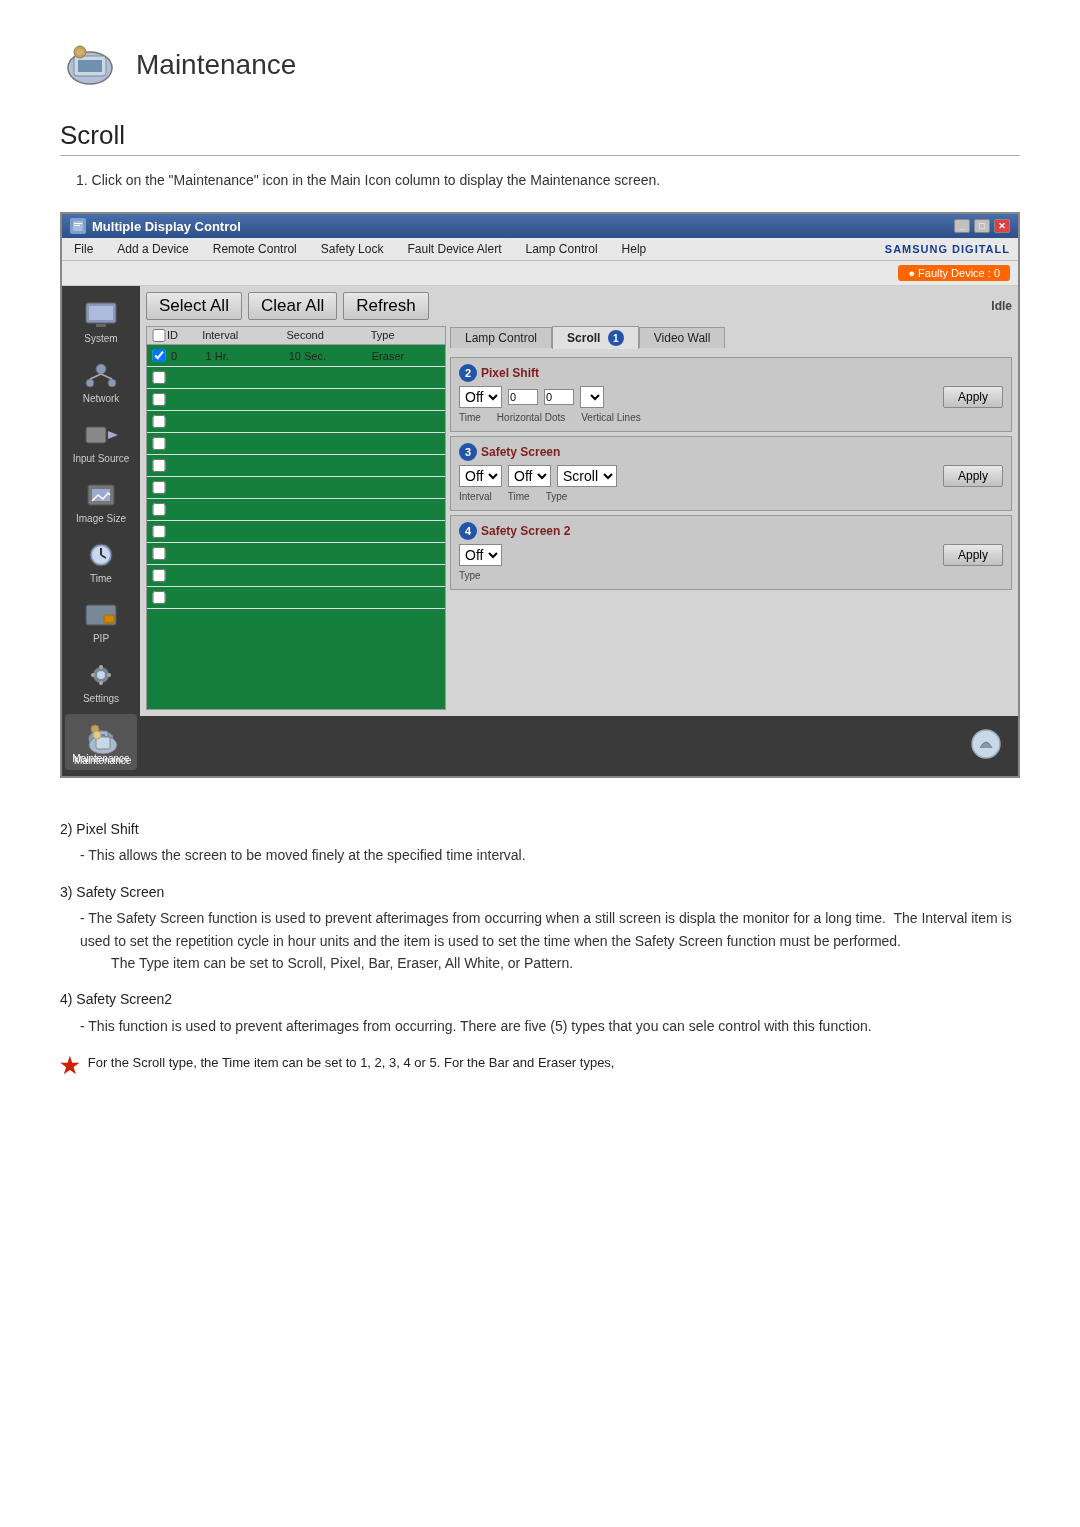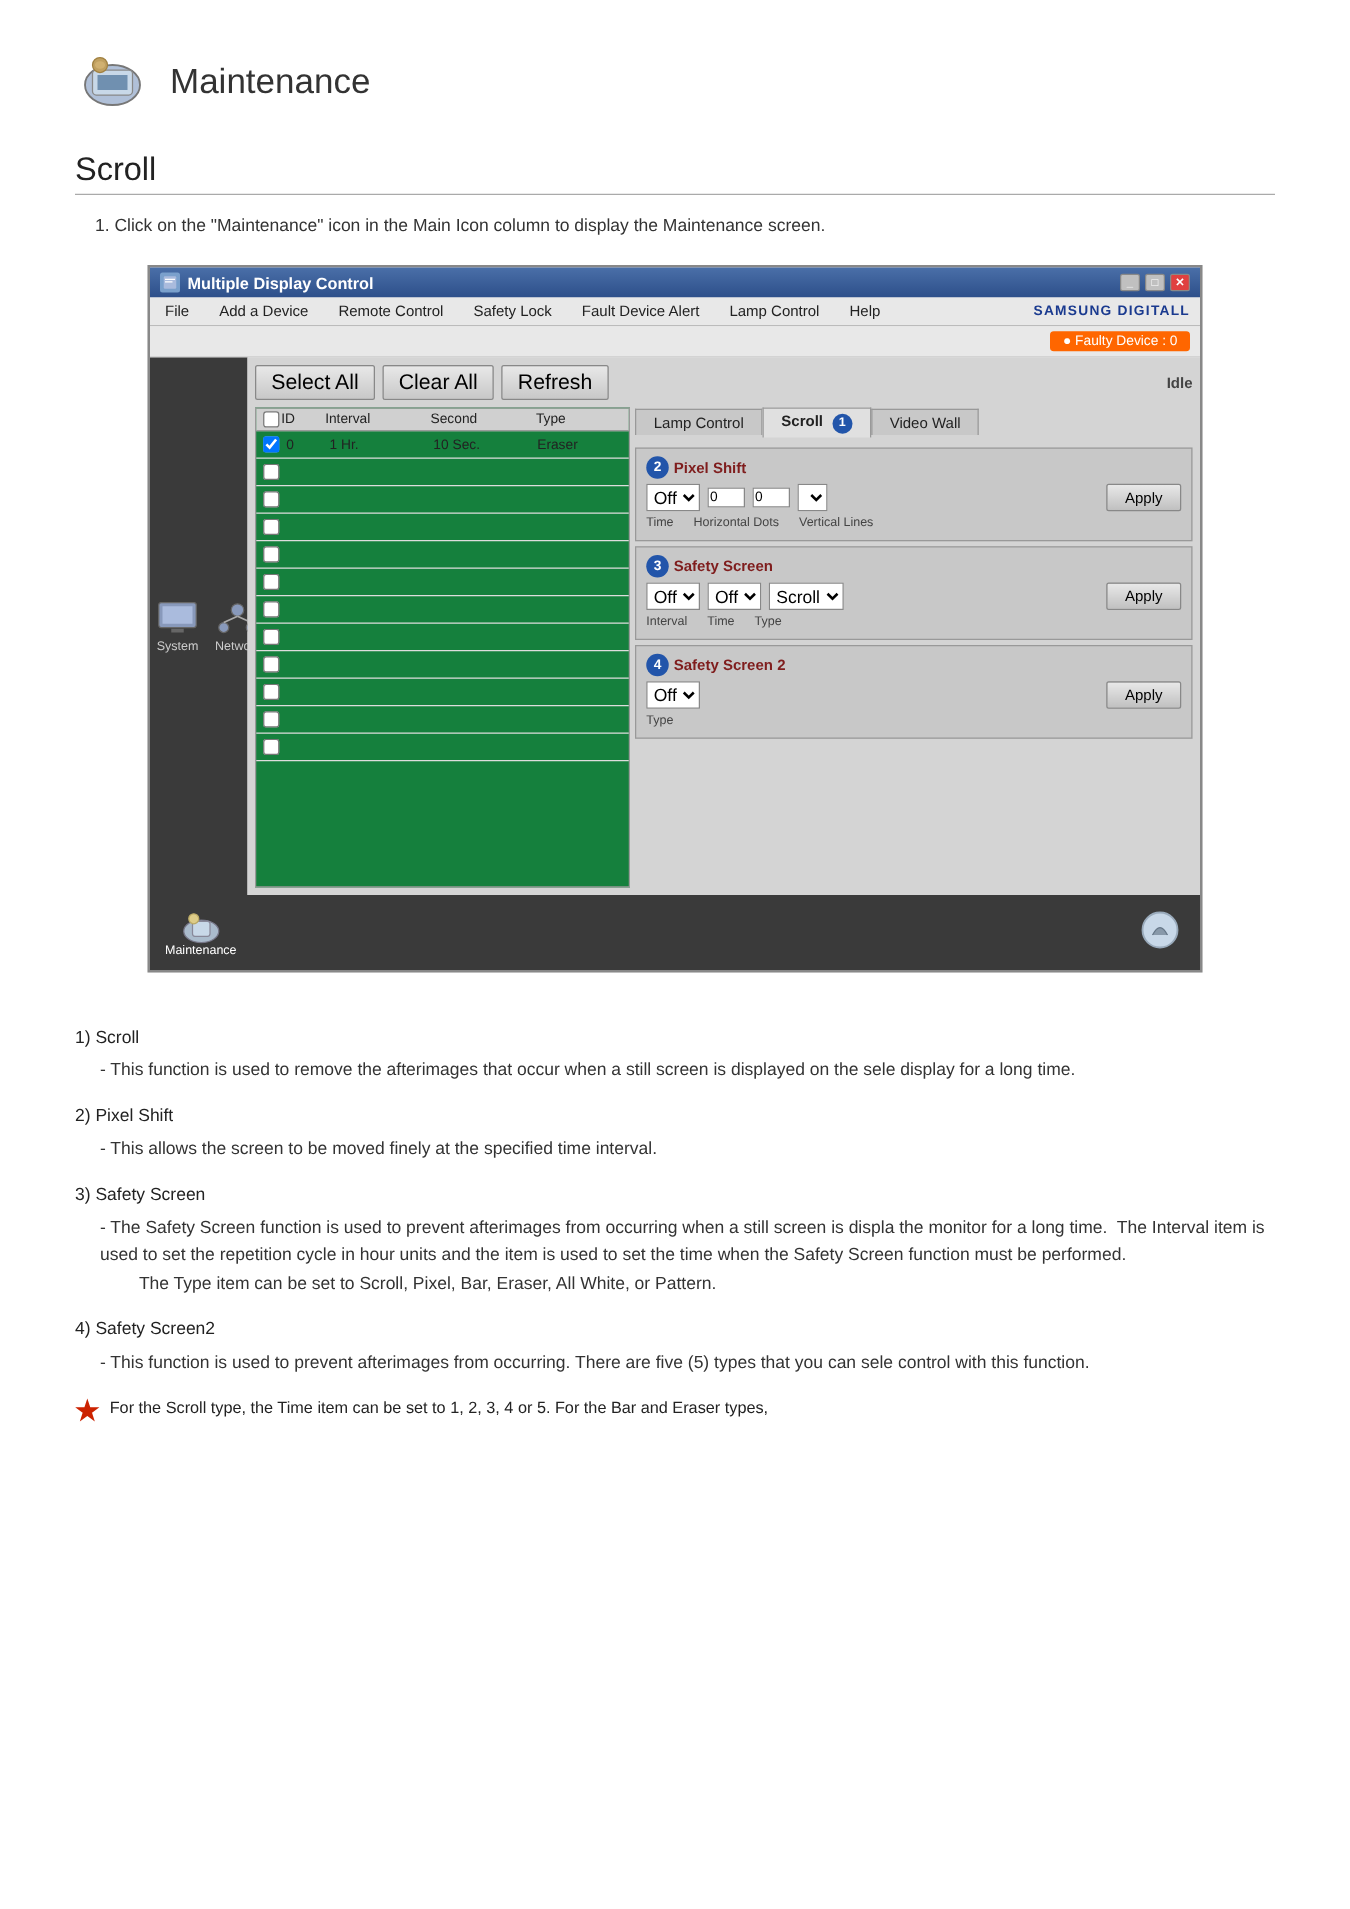--- a/index.html
+++ b/index.html
@@ -44,21 +44,21 @@
       color: #333;
       margin-bottom: 24px;
       margin-left: 16px;
     }
 
     
     .app-window {
       border: 2px solid #888;
       background: #f0f0f0;
       margin-bottom: 40px;
-      width: 844px;
+      width: 960px;
       margin-left: auto;
       margin-right: auto;
     }
 
     .app-titlebar {
       background: linear-gradient(to bottom, #4a6fa8, #2d4f8a);
       color: white;
       padding: 4px 8px;
       display: flex;
       align-items: center;
@@ -138,21 +138,21 @@
     .app-content {
       display: flex;
       height: 430px;
     }
 
     
     .app-sidebar {
       width: 78px;
       background: #3a3a3a;
       display: flex;
-      flex-direction: row;
+      flex-direction: column;
       align-items: center;
       padding: 8px 0;
       gap: 4px;
     }
     .sidebar-item {
       display: flex;
       flex-direction: column;
       align-items: center;
       width: 72px;
       padding: 6px 4px;
@@ -700,24 +700,20 @@
       <svg width="40" height="36" viewBox="0 0 40 36">
         <circle cx="20" cy="18" r="14" fill="#c8d8e8" stroke="#99aabb" stroke-width="1.5"></circle>
         <path d="M14,22 Q20,10 26,22" fill="#8899aa" stroke="#667788" stroke-width="1"></path>
       </svg>
     </div>
   </div>
 </div>
 
 <div class="desc-section">
   <div class="desc-item">
-    <div class="desc-item-title">1) Scroll</div>
-    <div class="desc-item-text">- This function is used to remove the afterimages that occur when a still screen is displayed on the sele display for a long time.</div>
-  </div>
-  <div class="desc-item">
     <div class="desc-item-title">2) Pixel Shift</div>
     <div class="desc-item-text">- This allows the screen to be moved finely at the specified time interval.</div>
   </div>
   <div class="desc-item">
     <div class="desc-item-title">3) Safety Screen</div>
     <div class="desc-item-text">- The Safety Screen function is used to prevent afterimages from occurring when a still screen is displa the monitor for a long time.&nbsp; The Interval item is used to set the repetition cycle in hour units and the item is used to set the time when the Safety Screen function must be performed.<br>&nbsp;&nbsp;&nbsp;&nbsp;&nbsp;&nbsp;&nbsp;&nbsp;The Type item can be set to Scroll, Pixel, Bar, Eraser, All White, or Pattern.</div>
   </div>
   <div class="desc-item">
     <div class="desc-item-title">4) Safety Screen2</div>
     <div class="desc-item-text">- This function is used to prevent afterimages from occurring. There are five (5) types that you can sele control with this function.</div>

